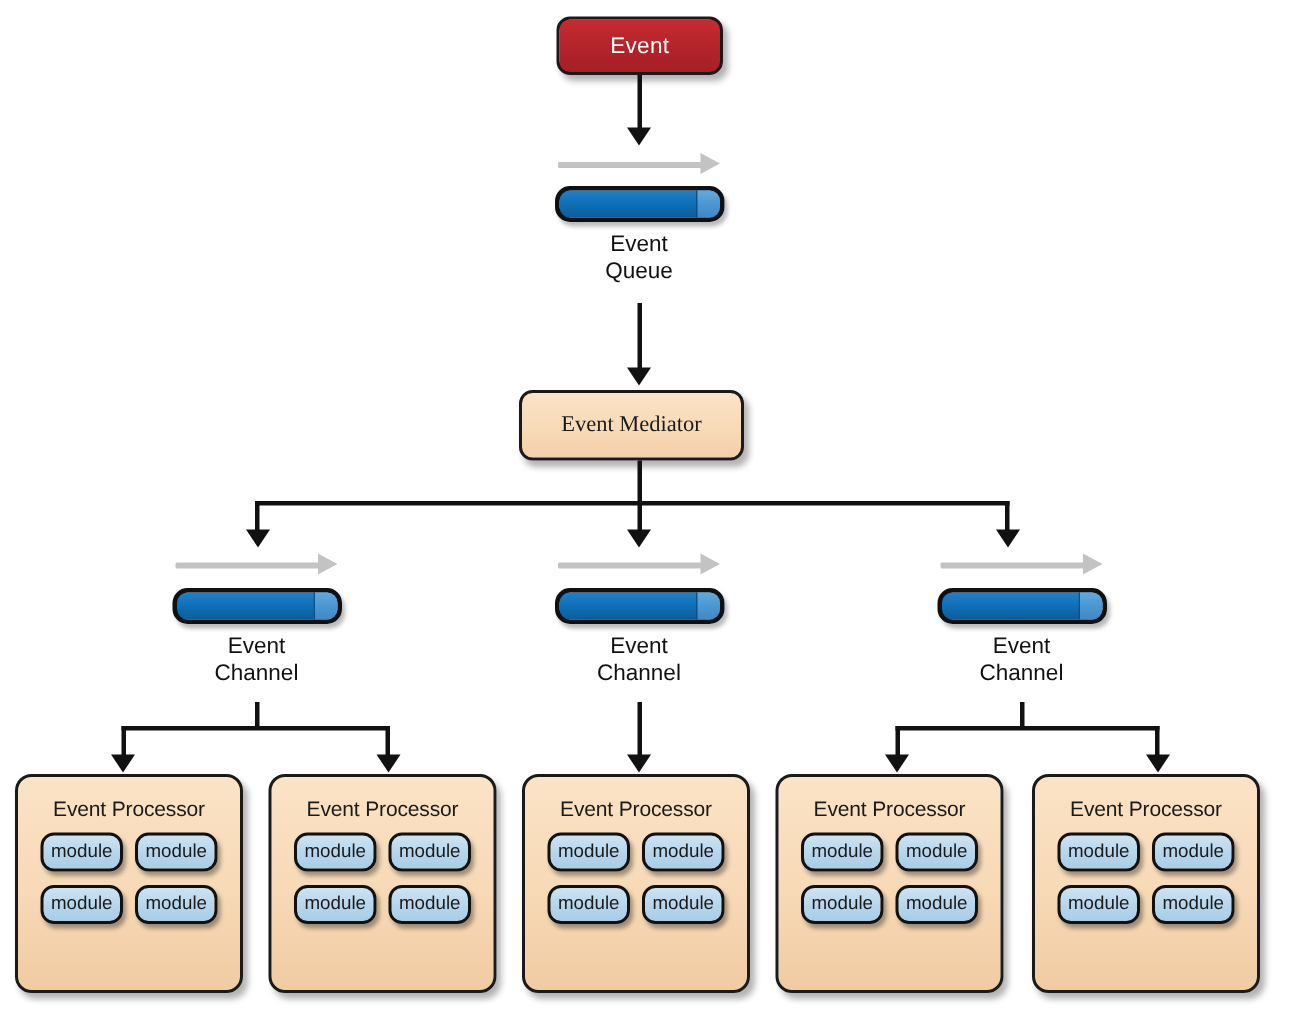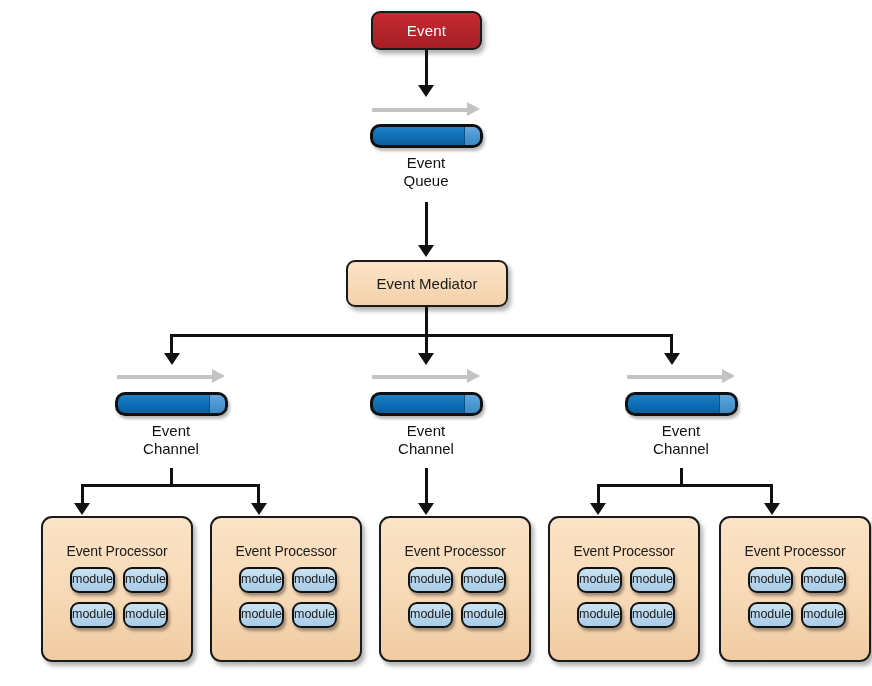--- a/index.html
+++ b/index.html
@@ -42,22 +42,21 @@
   .mediator-box {
     background: linear-gradient(180deg, #fbe3c6 0%, #f7d9b6 60%, #f2cfa8 100%);
     color: #1a1a1a;
     font-size: 15px;
   }
 
   .processor-box {
     background: linear-gradient(180deg, #fbe3c6 0%, #f7d9b6 55%, #f0cba2 100%);
     border-radius: 11px;
     display: block;
-    padding: 16px;
-    margin-left: 31px;
+    padding: 4px;
   }
   .processor-title {
     text-align: center;
     font-size: 14px;
     color: #1a1a1a;
     margin-top: 9px;
     letter-spacing: -.1px;
   }
   .module-grid {
     display: grid;
@@ -167,21 +166,21 @@
 
   <div class="cylinder" style="left:370px; top:124px; width:113px; height:24px;">
     <div class="cap"></div>
   </div>
   <div class="caption" style="left:376px; top:154px; width:100px;">Event
 Queue</div>
 
   <div class="line-v" style="left:425px; top:202px; width:3px; height:46px;"></div>
   <div class="arrowhead" style="left:418px; top:245px;"></div>
 
-  <div class="node mediator-box" style="left:346px; top:260px; width:162px; height:47px;">
+  <div class="node mediator-box" style="left:346px; top:260px; width:150px; height:47px;font-family:Liberation Serif, serif;">
     <span>Event Mediator</span>
   </div>
 
   <div class="line-v" style="left:425px; top:307px; width:3px; height:28px;"></div>
 
   <div class="line-h" style="left:170px; top:334px; width:503px; height:3px;"></div>
 
   <div class="line-v" style="left:170px; top:334px; width:3px; height:22px;"></div>
   <div class="arrowhead" style="left:164px; top:353px;"></div>
 

